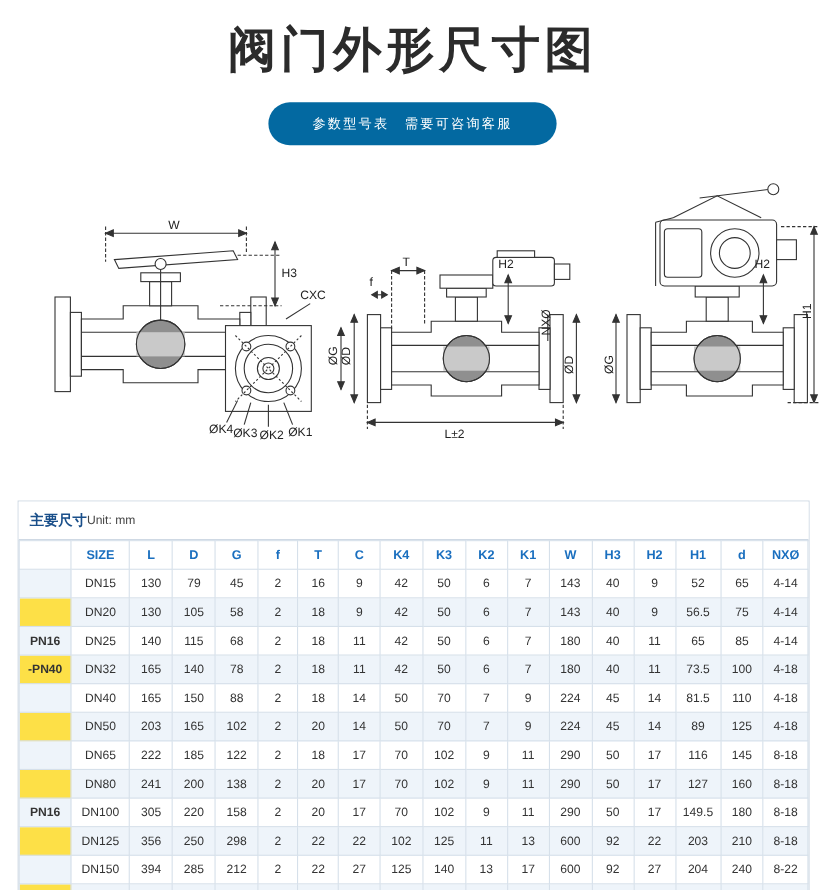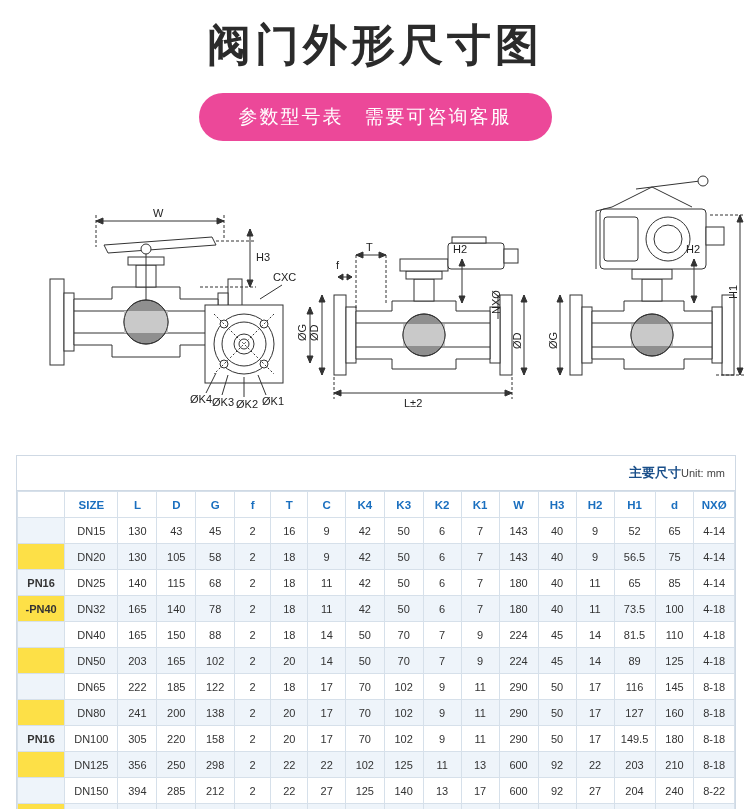--- a/index.html
+++ b/index.html
@@ -29,23 +29,23 @@
     color: #2b2b2b;
     padding-top: 16px;
     font-family: "DejaVu Sans", sans-serif;
   }
   .subtitle-wrap {
     display: flex;
     justify-content: center;
     margin-top: 18px;
   }
   .subtitle {
-    background: #ec4899;
+    background: #0369a1;
     color: #ffffff;
-    font-size: 19px;
+    font-size: 12px;
     letter-spacing: 2px;
     padding: 11px 40px;
     border-radius: 24px;
     font-family: "DejaVu Sans", sans-serif;
     white-space: nowrap;
   }
   
   .drawing {
     position: relative;
     margin-top: 18px;
@@ -57,21 +57,21 @@
   
   .table-wrap {
     position: absolute;
     left: 16px;
     top: 455px;
     width: 718px;
     border: 1px solid #cfd9e4;
   }
   .table-head {
     display: flex;
-    justify-content: flex-end;
+    justify-content: flex-start;
     align-items: center;
     background: #ffffff;
     border-bottom: 1px solid #cfd9e4;
     padding: 8px 10px;
   }
   .table-head .left {
     font-size: 13px;
     font-weight: bold;
     color: #1a4f8a;
   }
@@ -329,21 +329,21 @@
           <th class="col-narrow">H1</th>
           <th class="col-narrow">d</th>
           <th class="col-narrow">NXØ</th>
         </tr>
       </thead>
       <tbody>
           <tr>
             <td class="group"></td>
             <td class="size">DN15</td>
             <td>130</td>
-            <td>43</td>
+            <td>79</td>
             <td>45</td>
             <td>2</td>
             <td>16</td>
             <td>9</td>
             <td>42</td>
             <td>50</td>
             <td>6</td>
             <td>7</td>
             <td>143</td>
             <td>40</td>

